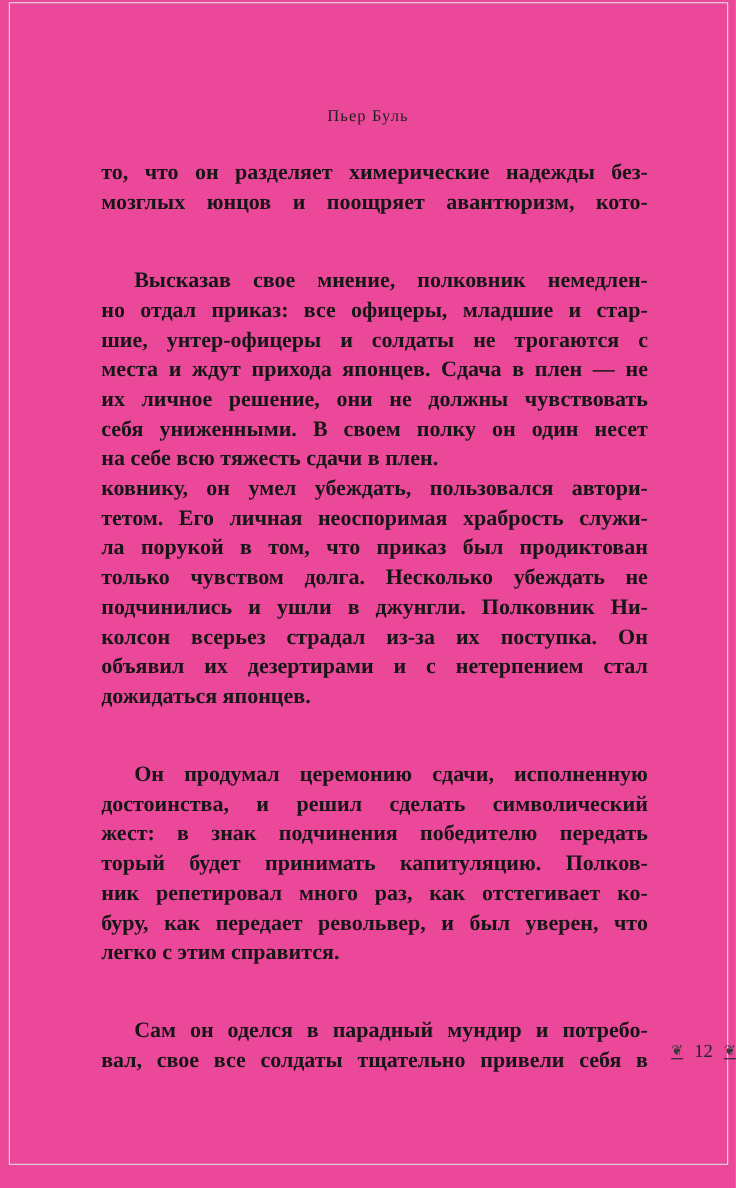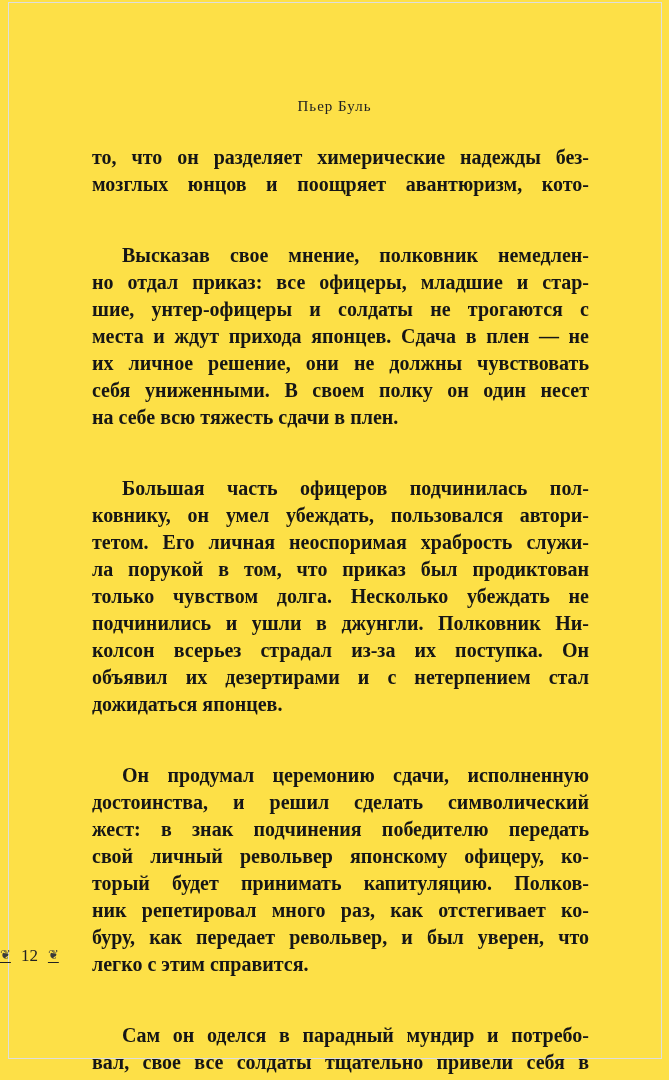--- a/index.html
+++ b/index.html
@@ -6,21 +6,21 @@
     margin: 0;
     padding: 0;
     background: #ffffff;
     font-family: "Liberation Serif", serif;
   }
 
   .page {
     position: relative;
     width: 669px;
     height: 1080px;
-    background: #fde047;
+    background: #ec4899;
     overflow: hidden;
     color: #1c1c1c;
   }
 
   
   .scan-frame {
     position: absolute;
     left: 8px;
     top: 2px;
     right: 7px;
@@ -60,21 +60,21 @@
     height: 27px;
   }
   .line.para-last { text-align-last: left; }
   .line.indent { text-indent: 30px; margin-top: 44px; }
 
   .page-footer {
     position: absolute;
     top: 946px;
     left: 0;
     width: 100%;
-    text-align: left;
+    text-align: right;
     font-size: 17px;
     color: #222;
     text-decoration: underline;
   }
   .page-footer .ornament {
     font-size: 13px;
     color: #3a3a3a;
     position: relative;
     top: -2px;
   }
@@ -100,35 +100,33 @@
       <div class="paragraph">
         <div class="line indent">Высказав свое мнение, полковник немедлен-</div>
         <div class="line">но отдал приказ: все офицеры, младшие и стар-</div>
         <div class="line">шие, унтер-офицеры и солдаты не трогаются с</div>
         <div class="line">места и ждут прихода японцев. Сдача в плен — не</div>
         <div class="line">их личное решение, они не должны чувствовать</div>
         <div class="line">себя униженными. В своем полку он один несет</div>
         <div class="line para-last">на себе всю тяжесть сдачи в плен.</div>
       </div>
       <div class="paragraph">
-        <div class="line indent">Большая часть офицеров подчинилась пол-</div>
         <div class="line">ковнику, он умел убеждать, пользовался автори-</div>
         <div class="line">тетом. Его личная неоспоримая храбрость служи-</div>
         <div class="line">ла порукой в том, что приказ был продиктован</div>
         <div class="line">только чувством долга. Несколько убеждать не</div>
         <div class="line">подчинились и ушли в джунгли. Полковник Ни-</div>
         <div class="line">колсон всерьез страдал из-за их поступка. Он</div>
         <div class="line">объявил их дезертирами и с нетерпением стал</div>
         <div class="line para-last">дожидаться японцев.</div>
       </div>
       <div class="paragraph">
         <div class="line indent">Он продумал церемонию сдачи, исполненную</div>
         <div class="line">достоинства, и решил сделать символический</div>
         <div class="line">жест: в знак подчинения победителю передать</div>
-        <div class="line">свой личный револьвер японскому офицеру, ко-</div>
         <div class="line">торый будет принимать капитуляцию. Полков-</div>
         <div class="line">ник репетировал много раз, как отстегивает ко-</div>
         <div class="line">буру, как передает револьвер, и был уверен, что</div>
         <div class="line para-last">легко с этим справится.</div>
       </div>
       <div class="paragraph section-break">
         <div class="line indent">Сам он оделся в парадный мундир и потребо-</div>
         <div class="line">вал, свое все солдаты тщательно привели себя в</div>
       </div>
     </div>

